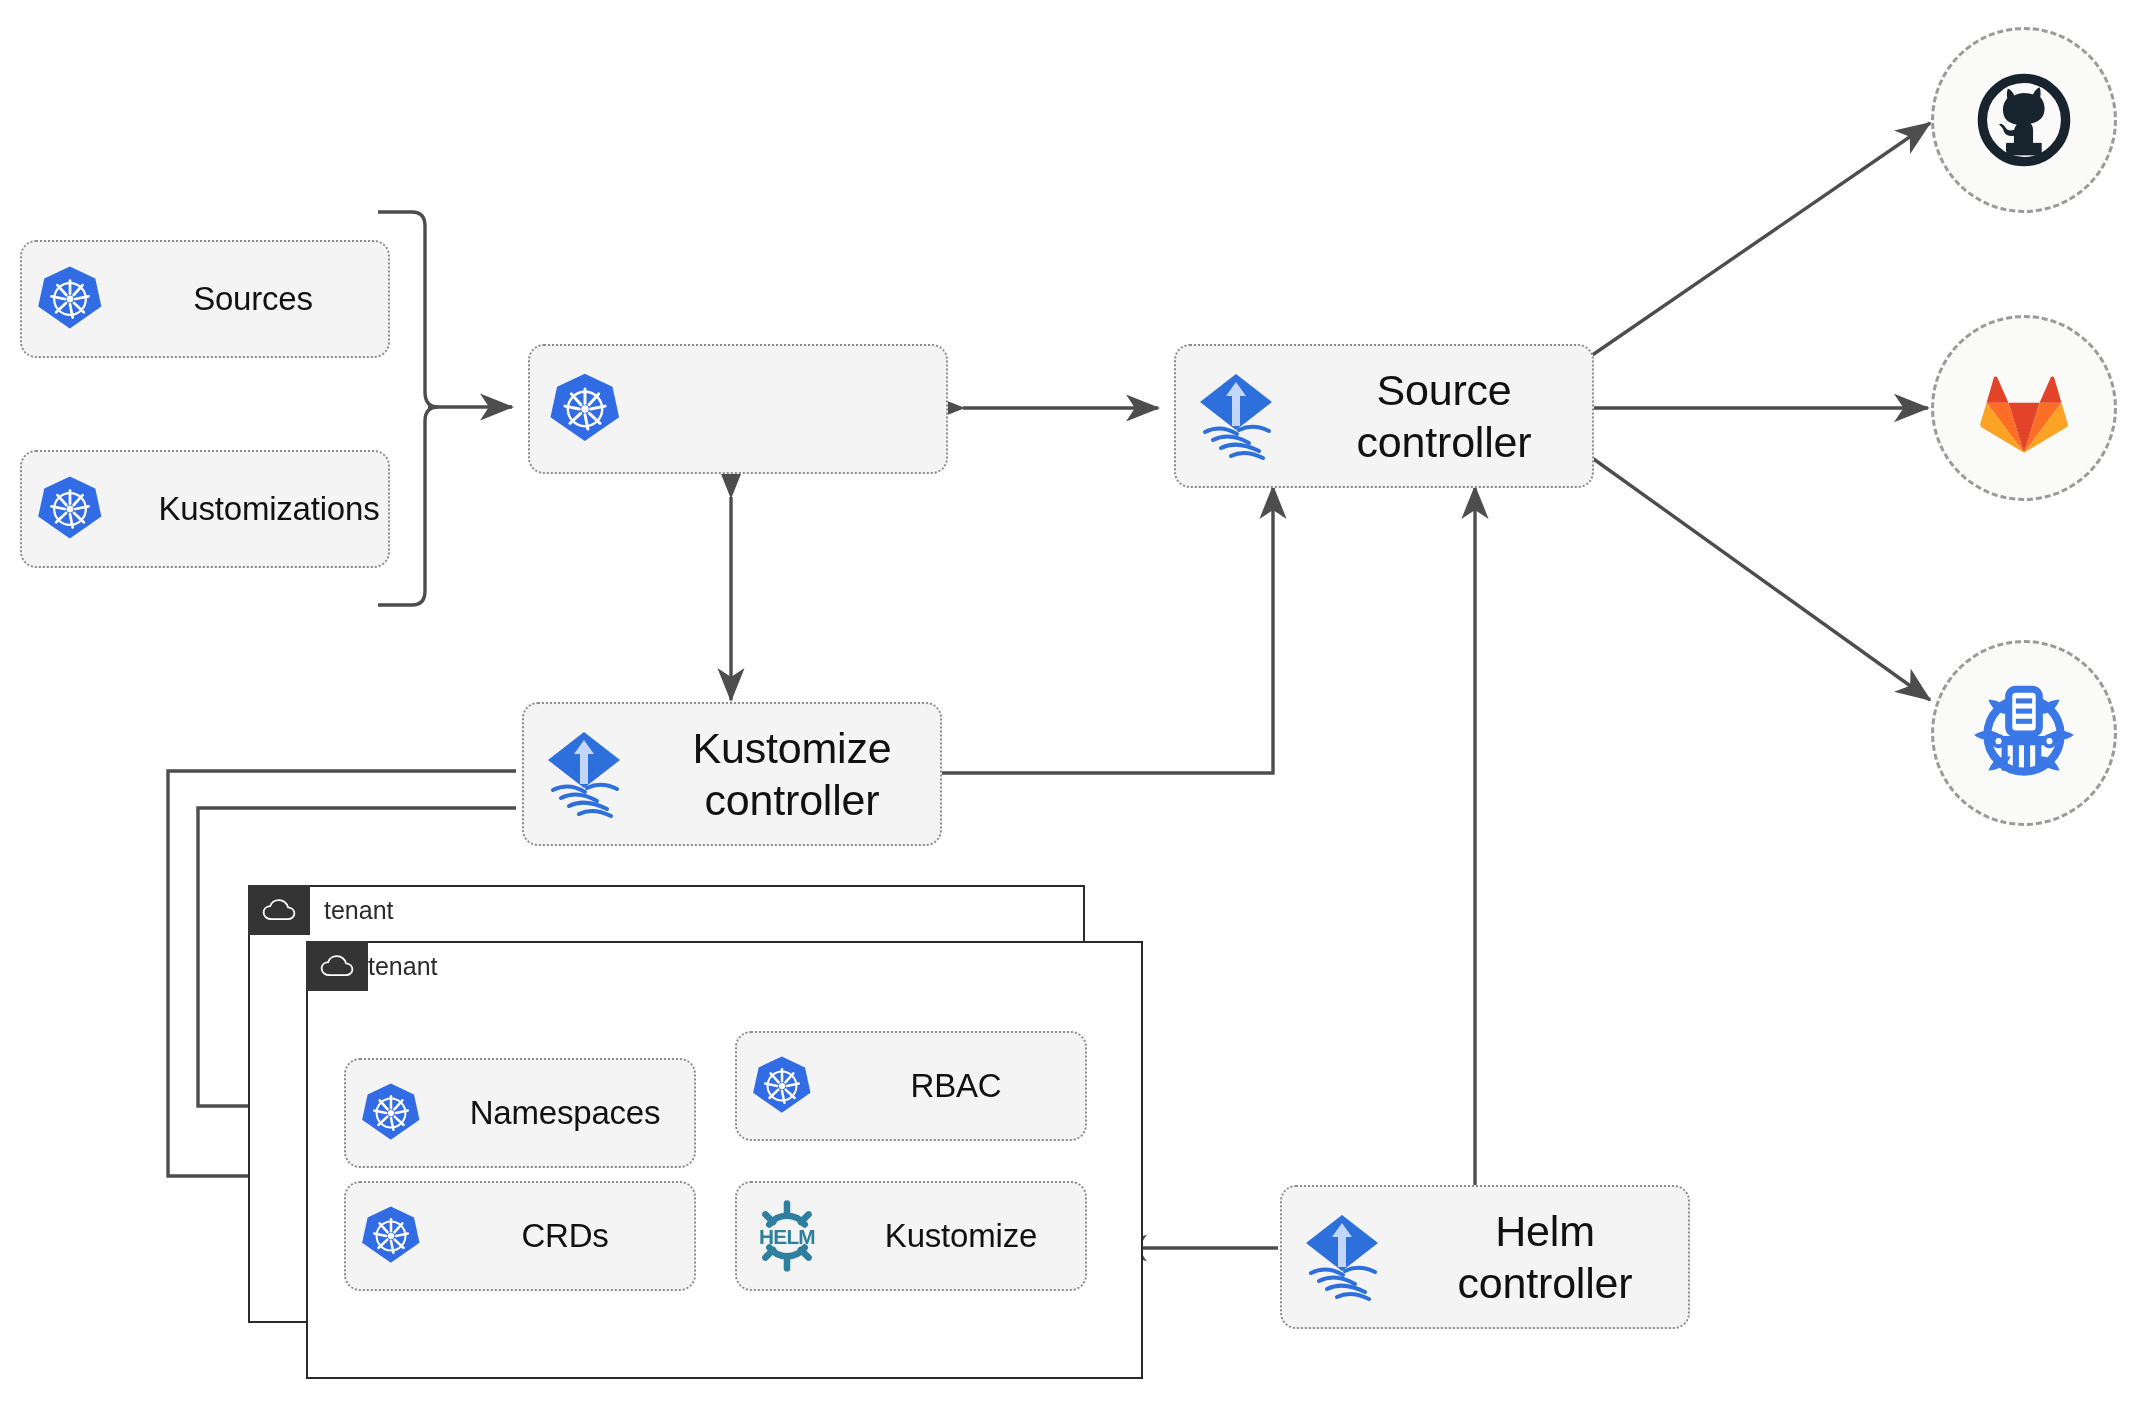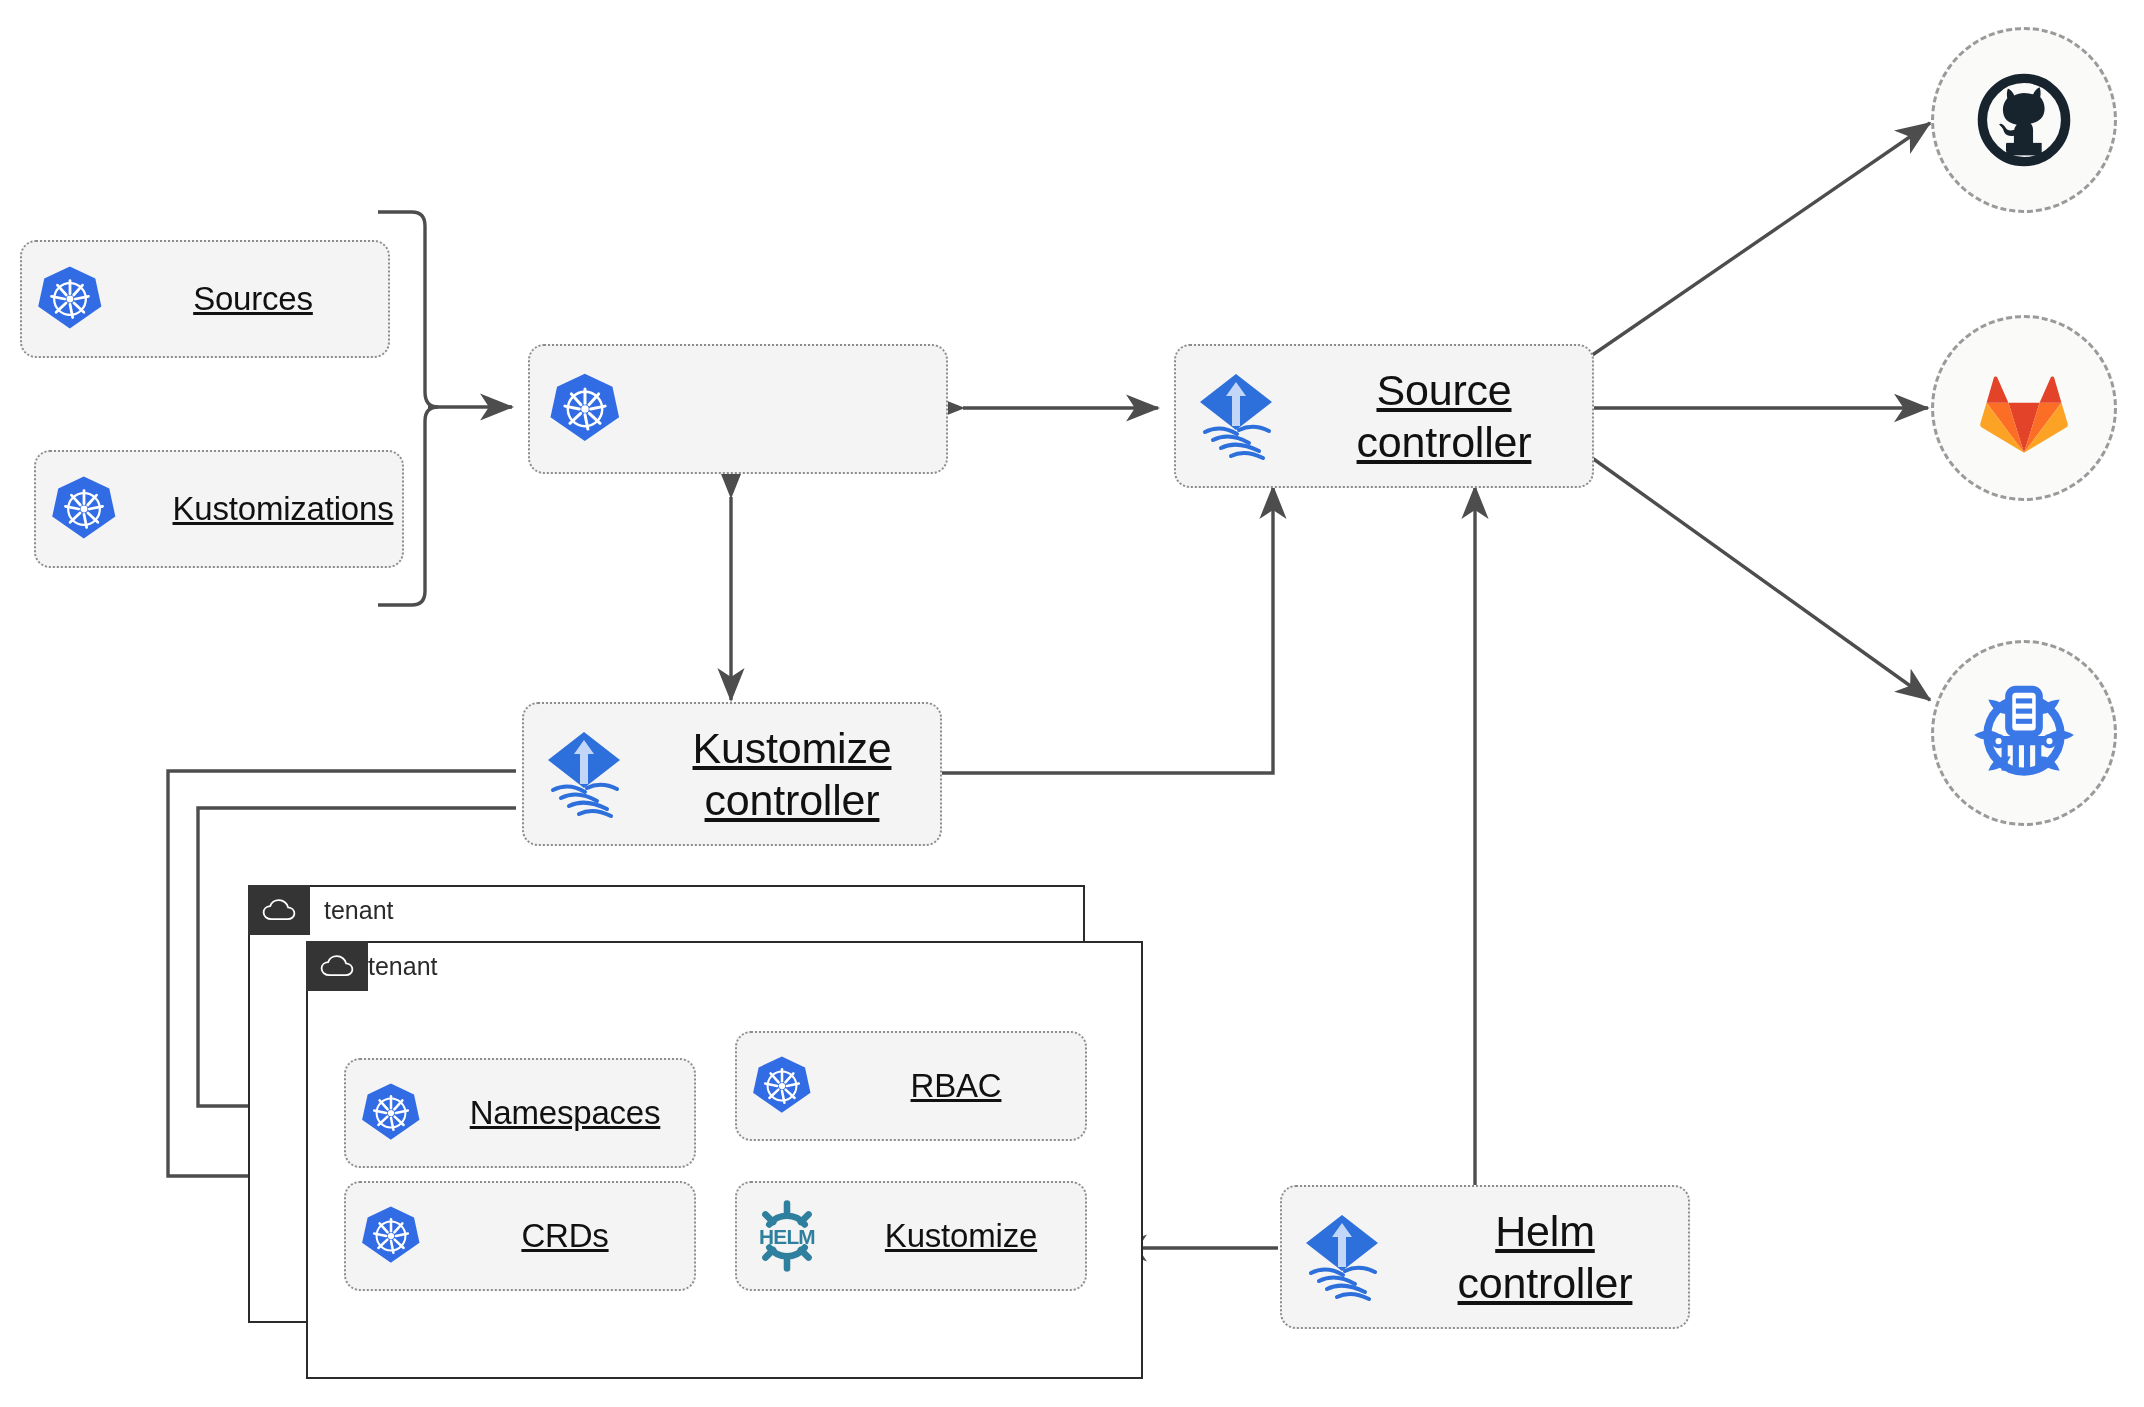--- a/index.html
+++ b/index.html
@@ -14,21 +14,21 @@
     border:2.5px dotted #8c8c8c;
     border-radius:16px;
     box-sizing:border-box;
     display:flex;
     align-items:center;
     z-index:5;
   }
   .card .ic{flex:0 0 auto;display:flex;align-items:center;justify-content:center;}
   .card .lbl{
     flex:1 1 auto;text-align:center;color:#111;
-    font-size:33px;line-height:1.22;letter-spacing:-.2px;white-space:pre-line;text-decoration:underline;
+    font-size:33px;line-height:1.22;letter-spacing:-.2px;white-space:pre-line;
   }
   .card.two-line .lbl{font-size:43px;}
 
   
   .tenant{
     position:absolute;background:#ffffff;border:2.5px solid #2b2b2b;box-sizing:border-box;
   }
   .tenant-tab{
     position:absolute;height:50px;background:#343434;display:flex;align-items:center;
     justify-content:center;width:62px;box-sizing:border-box;
@@ -119,21 +119,21 @@
             <line x1="-8" y1="0" x2="-28" y2="-4"></line>
             <line x1="-5.6" y1="-6" x2="-19" y2="-21"></line>
           </g>
           <circle cx="0" cy="0" r="24" fill="none" stroke="#fff" stroke-width="3.4"></circle>
         </g>
       </svg>
     </span>
     <span class="lbl">Sources</span>
   </div>
 
-  <div class="card" style="left:34px;top:450px;width:370px;height:118px;z-index:8;gap:32px;">
+  <div class="card" style="left:20px;top:450px;width:370px;height:118px;z-index:8;gap:32px;">
     <span class="ic" style="width:96px;">
       <svg width="66" height="70" viewBox="0 0 100 106">
         <path d="M50,2 L92,22 L102,68 L50,104 L-2,68 L8,22 Z" fill="#326CE5" transform="scale(.92) translate(4,2)"></path>
         <g fill="#fff" transform="translate(50,53)">
           <circle cx="0" cy="0" r="5.2"></circle>
           <g stroke="#fff" stroke-width="4.2" stroke-linecap="round">
             <line x1="0" y1="-8" x2="0" y2="-28"></line>
             <line x1="5.6" y1="-6" x2="19" y2="-21"></line>
             <line x1="8" y1="0" x2="28" y2="-4"></line>
             <line x1="6" y1="6" x2="21" y2="20"></line>

